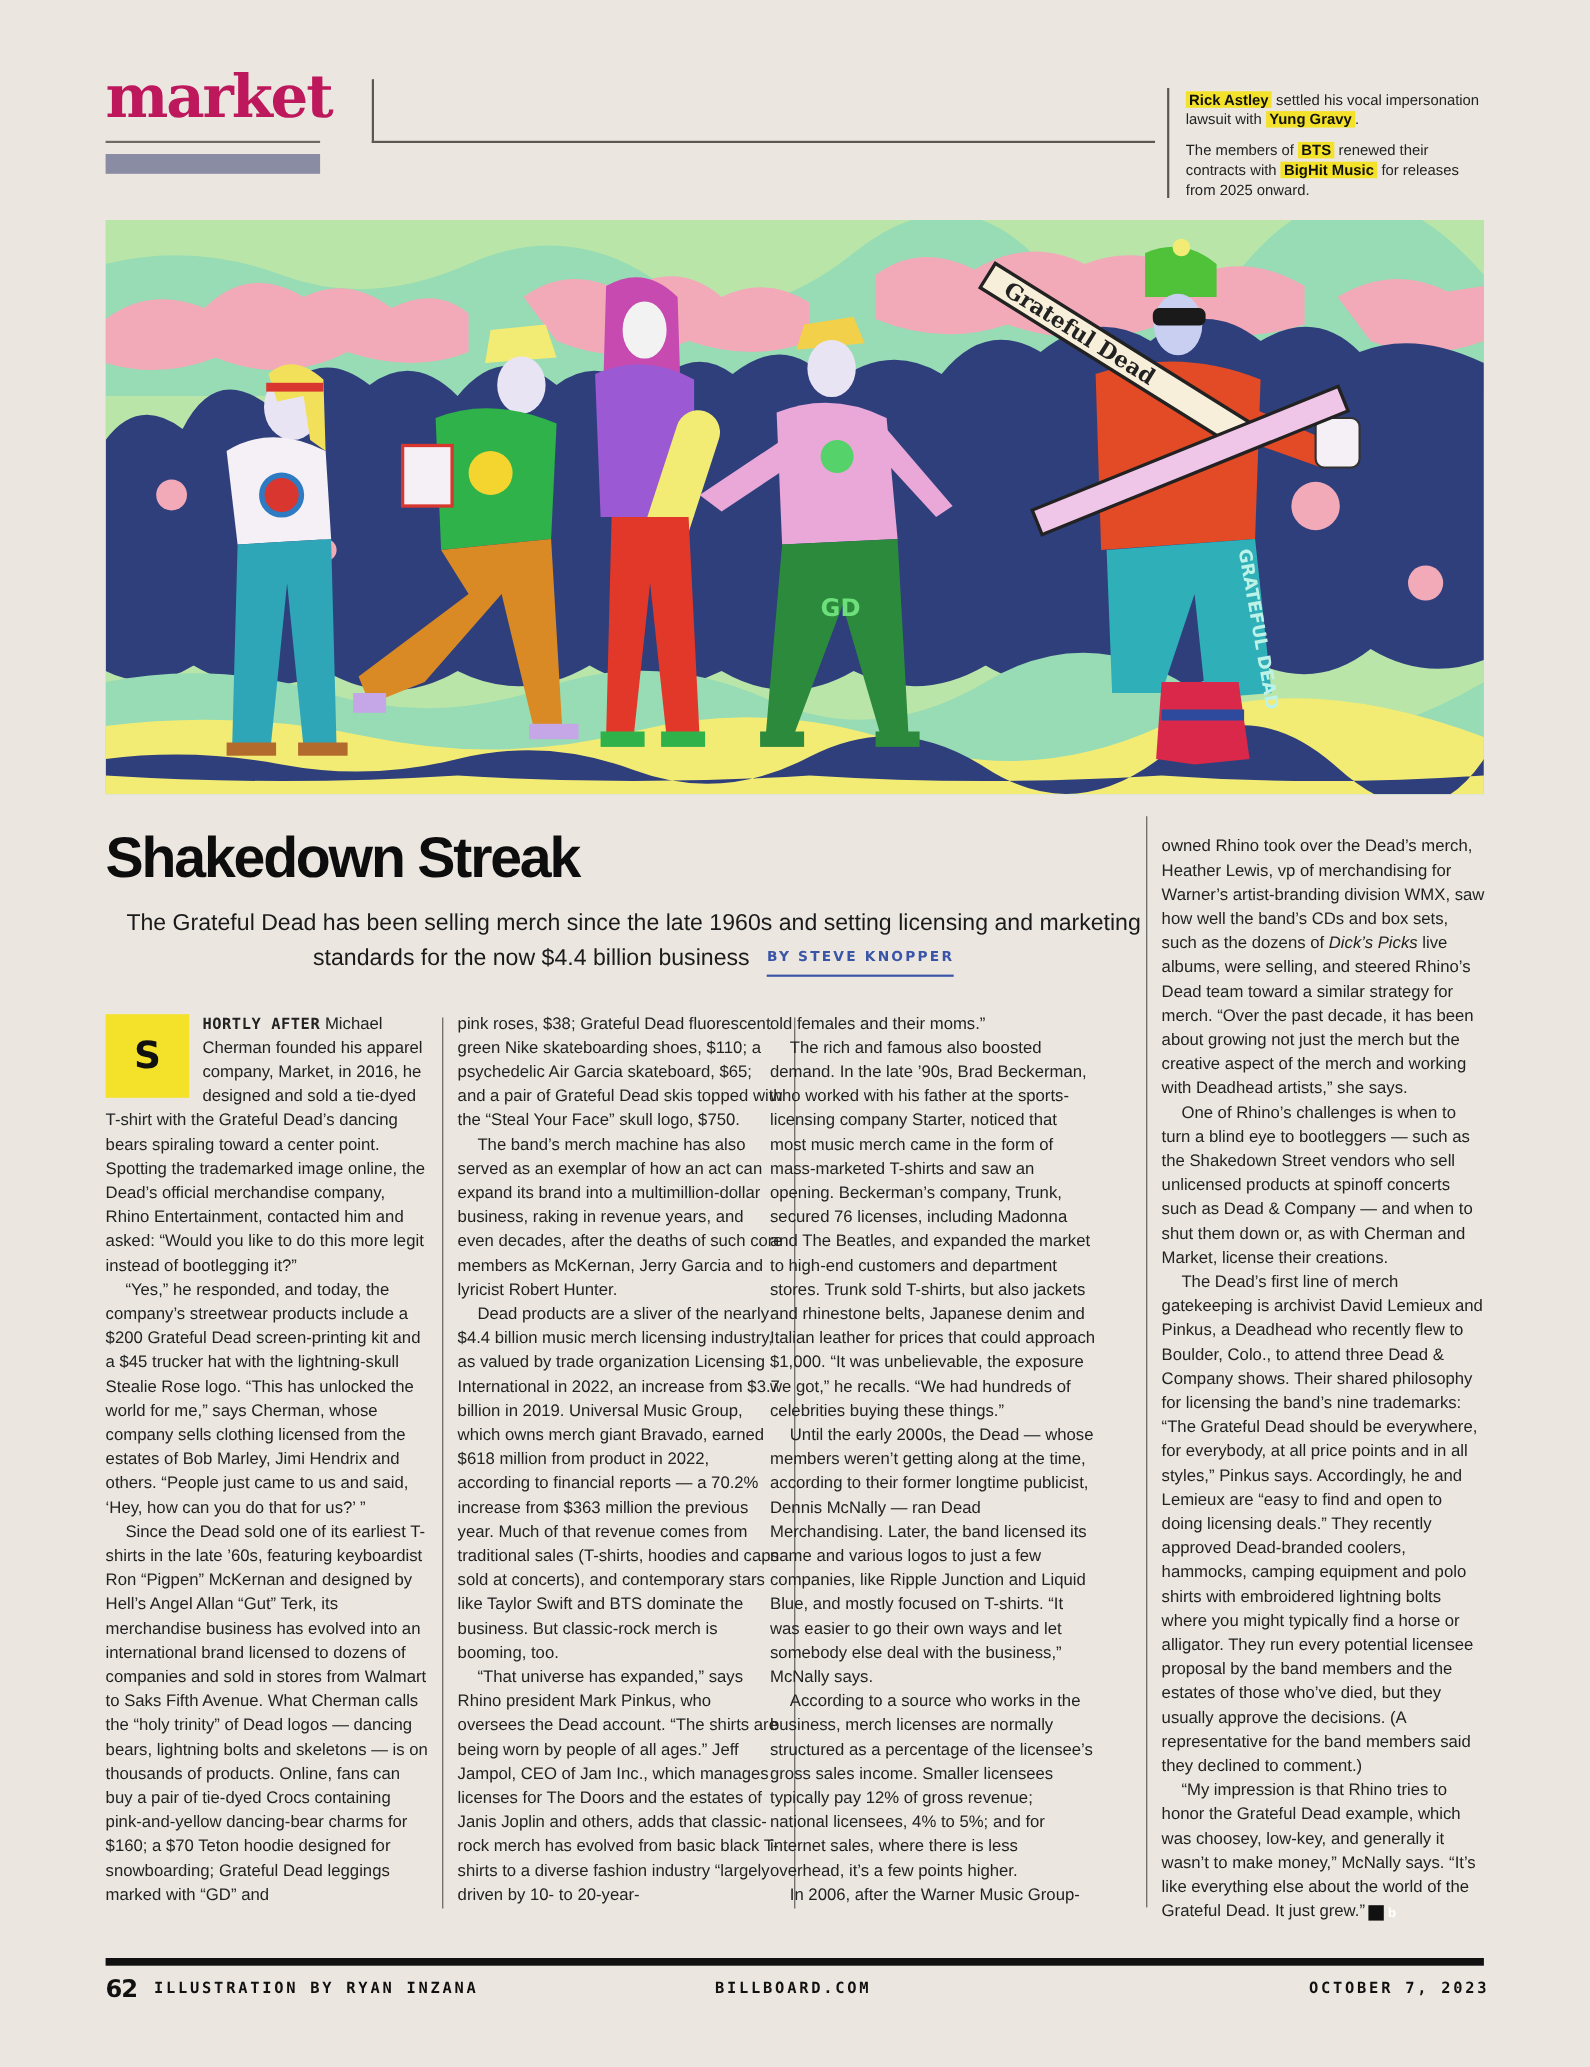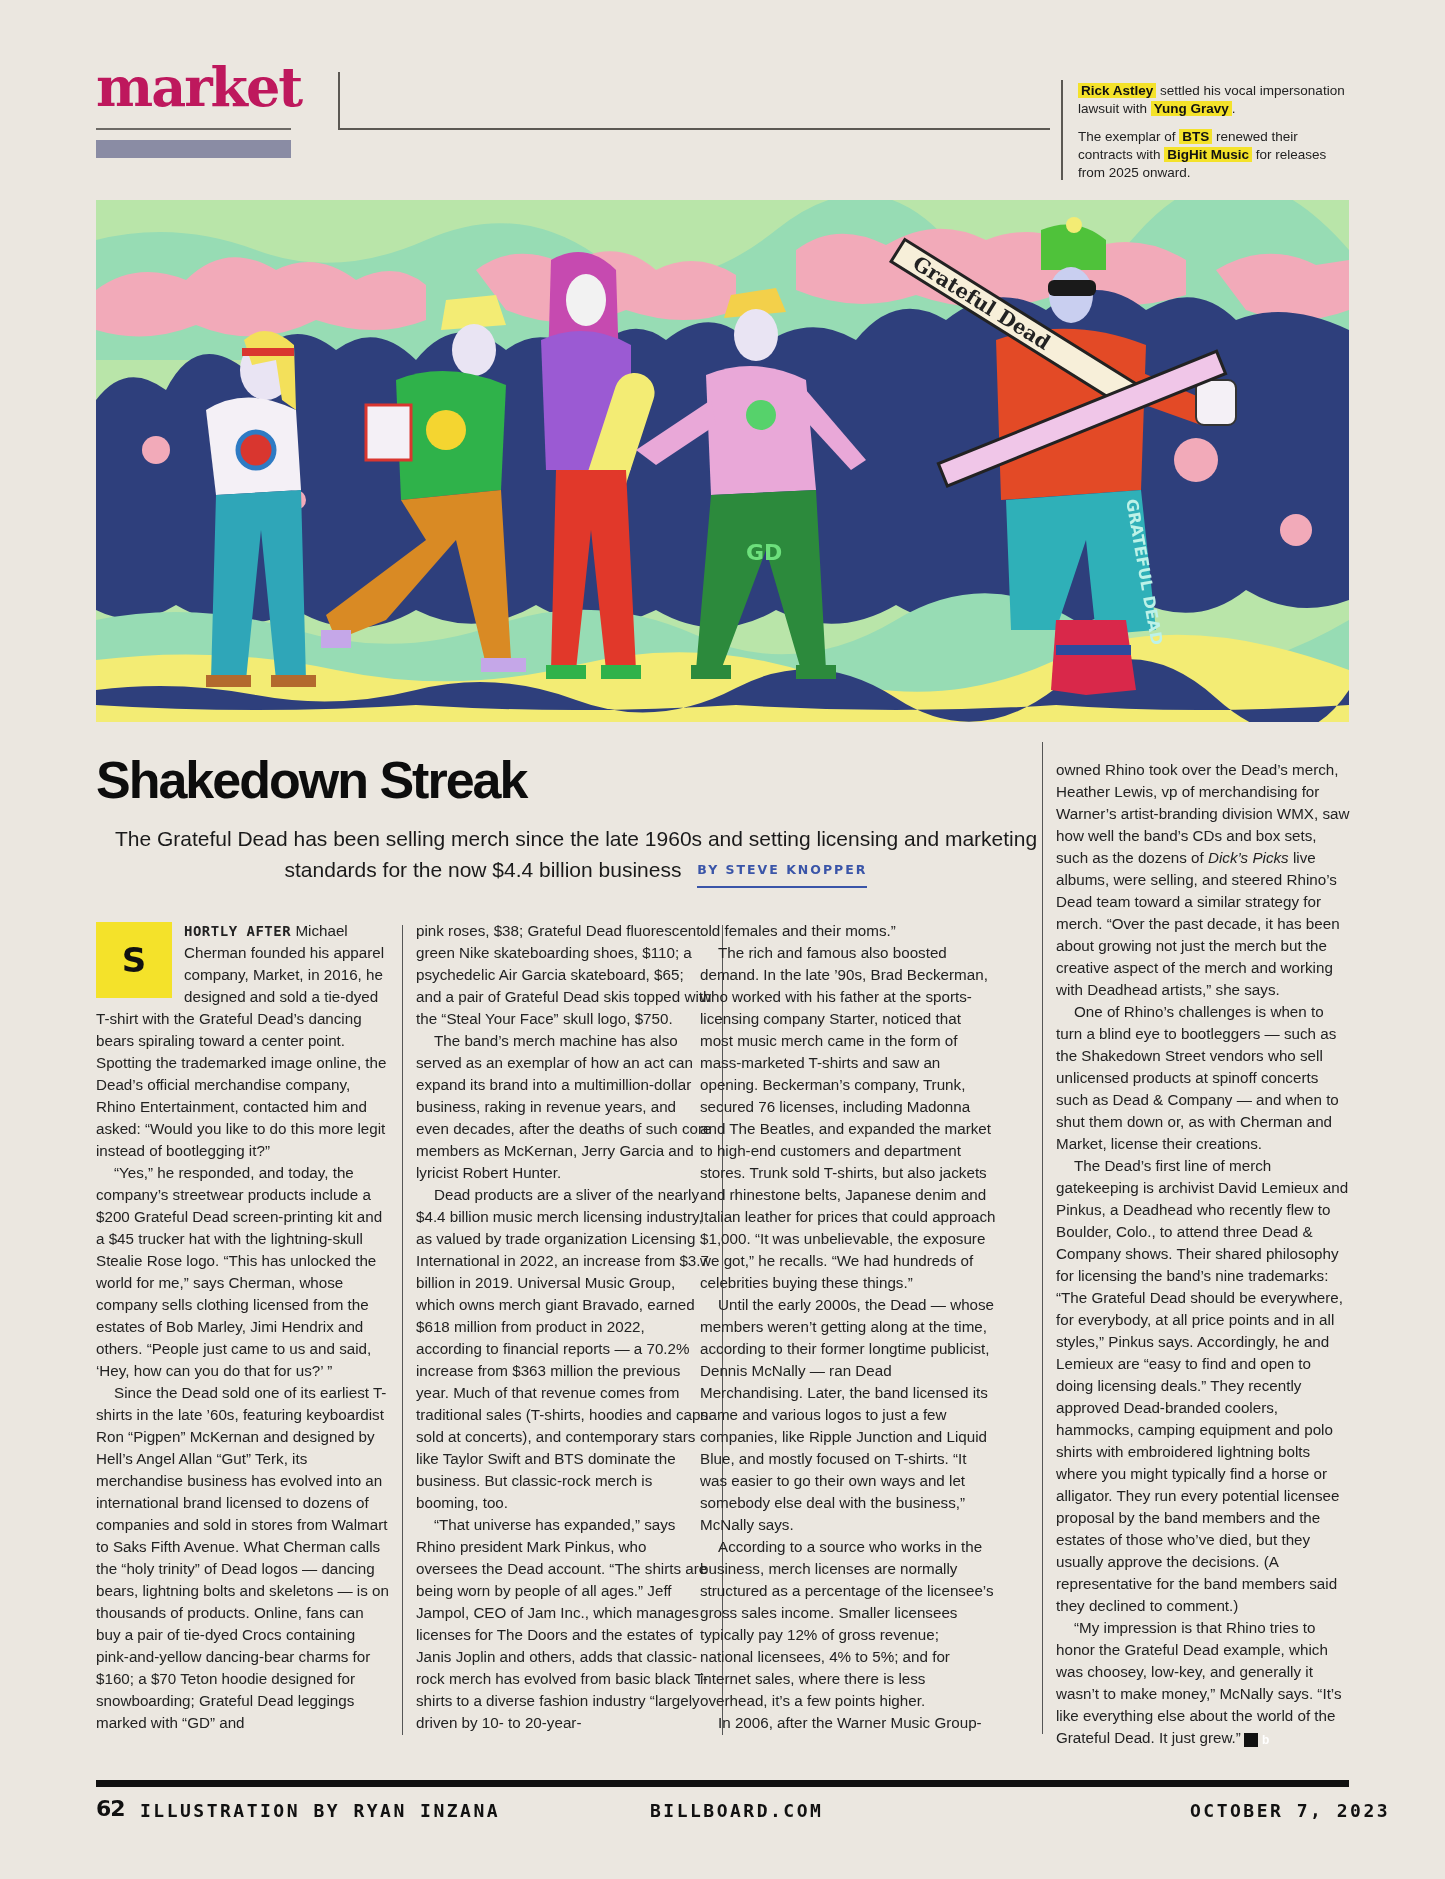--- a/index.html
+++ b/index.html
@@ -96,38 +96,38 @@
     width: 14px; height: 14px;
     background: #111; color: #fff;
     font-size: 12px; line-height: 14px;
     text-align: center; font-weight: bold;
     vertical-align: -1px;
     margin-left: 3px;
   }
 
   
   .footer-rule { left: 96px; top: 1780px; width: 1253px; height: 7px; background: #111; }
-  .footer { top: 1800px; font-family: "DejaVu Sans Mono", monospace; font-weight: bold; font-size: 18px; letter-spacing: 2.5px; color: #111; }
+  .footer { top: 1800px; font-family: "DejaVu Sans Mono", monospace; font-weight: bold; font-size: 14px; letter-spacing: 2.5px; color: #111; }
   .page-num { left: 96px; top: 1796px; font-family: "DejaVu Sans", sans-serif; font-weight: bold; font-size: 22px; letter-spacing: -1px; color: #111; }
   .credit { left: 140px; }
   .site { left: 650px; }
   .date { left: 1190px; }
 </style>
 </head>
 <body>
 
 <div class="abs section-title">market</div>
 <div class="abs section-rule"></div>
 <div class="abs section-bar"></div>
 <div class="abs header-vline"></div>
 <div class="abs header-hline"></div>
 <div class="abs news-vline"></div>
 <div class="abs newsbox">
   <p><span class="hl">Rick Astley</span><span> settled his vocal impersonation lawsuit with </span><span class="hl">Yung Gravy</span><span>.</span></p>
-  <p><span>The exemplar of </span><span class="hl">BTS</span><span> renewed their contracts with </span><span class="hl">BigHit Music</span><span> for releases from 2025 onward.</span></p>
+  <p><span>The members of </span><span class="hl">BTS</span><span> renewed their contracts with </span><span class="hl">BigHit Music</span><span> for releases from 2025 onward.</span></p>
 </div>
 
 <div class="abs illustration">
   <svg width="1253" height="522" viewBox="0 0 1253 522" xmlns="http://www.w3.org/2000/svg">
     <rect width="1253" height="522" fill="#b9e5a9"></rect>
 
     <path d="M0 40 Q80 20 160 50 T330 40 T500 55 T680 30 T860 50 T1040 35 T1253 50 V160 H0Z" fill="#97dcb4"></path>
 
     <path d="M0 90 Q40 60 90 80 Q130 40 180 70 Q220 50 260 80 Q300 60 330 85 V120 Q280 140 220 120 Q160 150 100 125 Q50 145 0 130Z" fill="#f2aab9"></path>
     <path d="M380 70 Q420 40 470 65 Q520 35 560 70 Q600 50 640 75 V110 Q590 130 530 110 Q470 135 410 110Z" fill="#f2aab9"></path>

